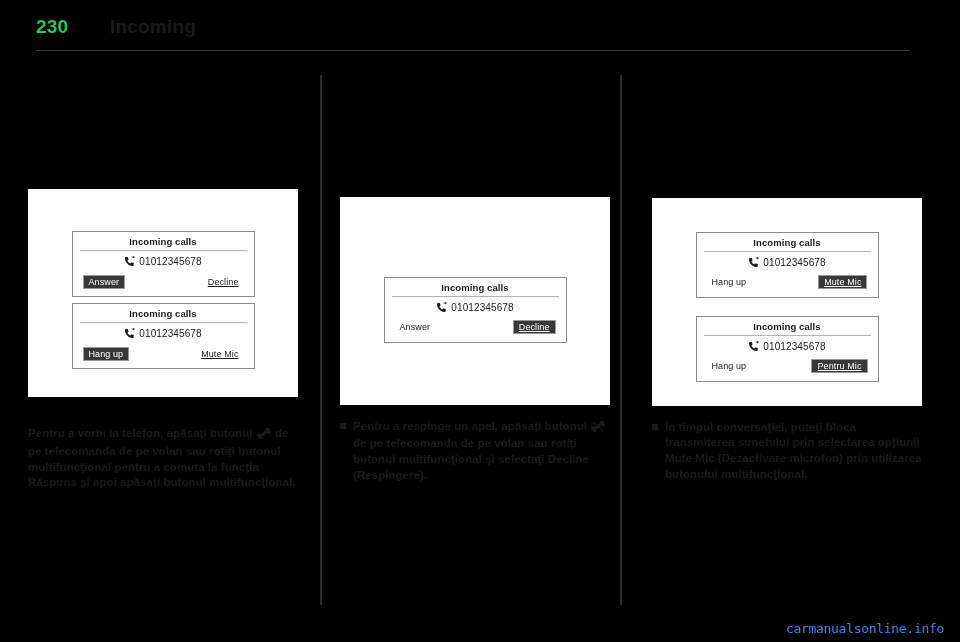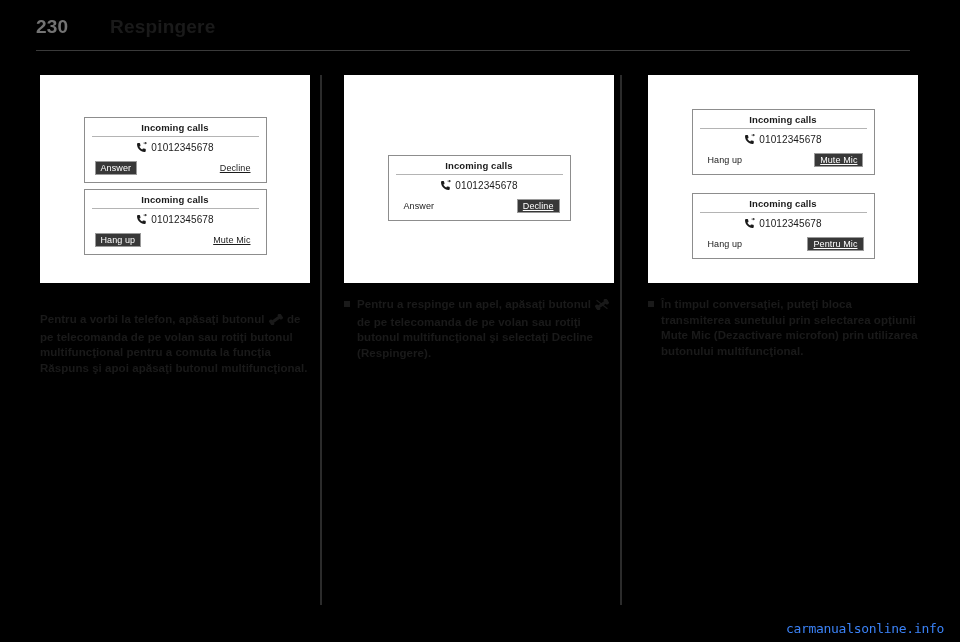--- a/index.html
+++ b/index.html
@@ -32,21 +32,21 @@
     top: 16px;
     width: 874px;
     height: 34px;
     display: flex;
     align-items: flex-start;
   }
   .page-number {
     font-size: 19px;
     font-weight: bold;
     letter-spacing: 0.2px;
-    color: #737373;
+    color: #22c55e;
     width: 74px;
   }
   .page-title {
     font-size: 19px;
     font-weight: bold;
     letter-spacing: 0.2px;
     color: #1a1a1a;
   }
   .header-rule {
     position: absolute;
@@ -64,26 +64,27 @@
     width: 2px;
     height: 530px;
     background: #2b2b2b;
   }
   .col-rule.r1 { left: 320px; }
   .col-rule.r2 { left: 620px; }
 
   
   .columns {
     position: absolute;
-    left: 40px;
+    left: 28px;
     top: 75px;
     width: 874px;
     height: 530px;
     display: flex;
-    gap: 4px;
+    gap: 12px;
+    align-items: center;
   }
   .column {
     width: 270px;
     margin-right: 30px;
     position: relative;
   }
   .column:last-child { margin-right: 0; }
 
   
   .figure {
@@ -215,21 +216,21 @@
     letter-spacing: -0.3px;
   }
 </style>
 </head>
 <body>
 
 <div class="page">
 
   <div class="header">
     <div class="page-number">230</div>
-    <div class="page-title">Respingere</div>
+    <div class="page-title">Incoming</div>
   </div>
   <div class="header-rule"></div>
 
   <div class="col-rule r1"></div>
   <div class="col-rule r2"></div>
 
   <div class="columns">
 
     <div class="column">
       <div class="figure two-screens">

